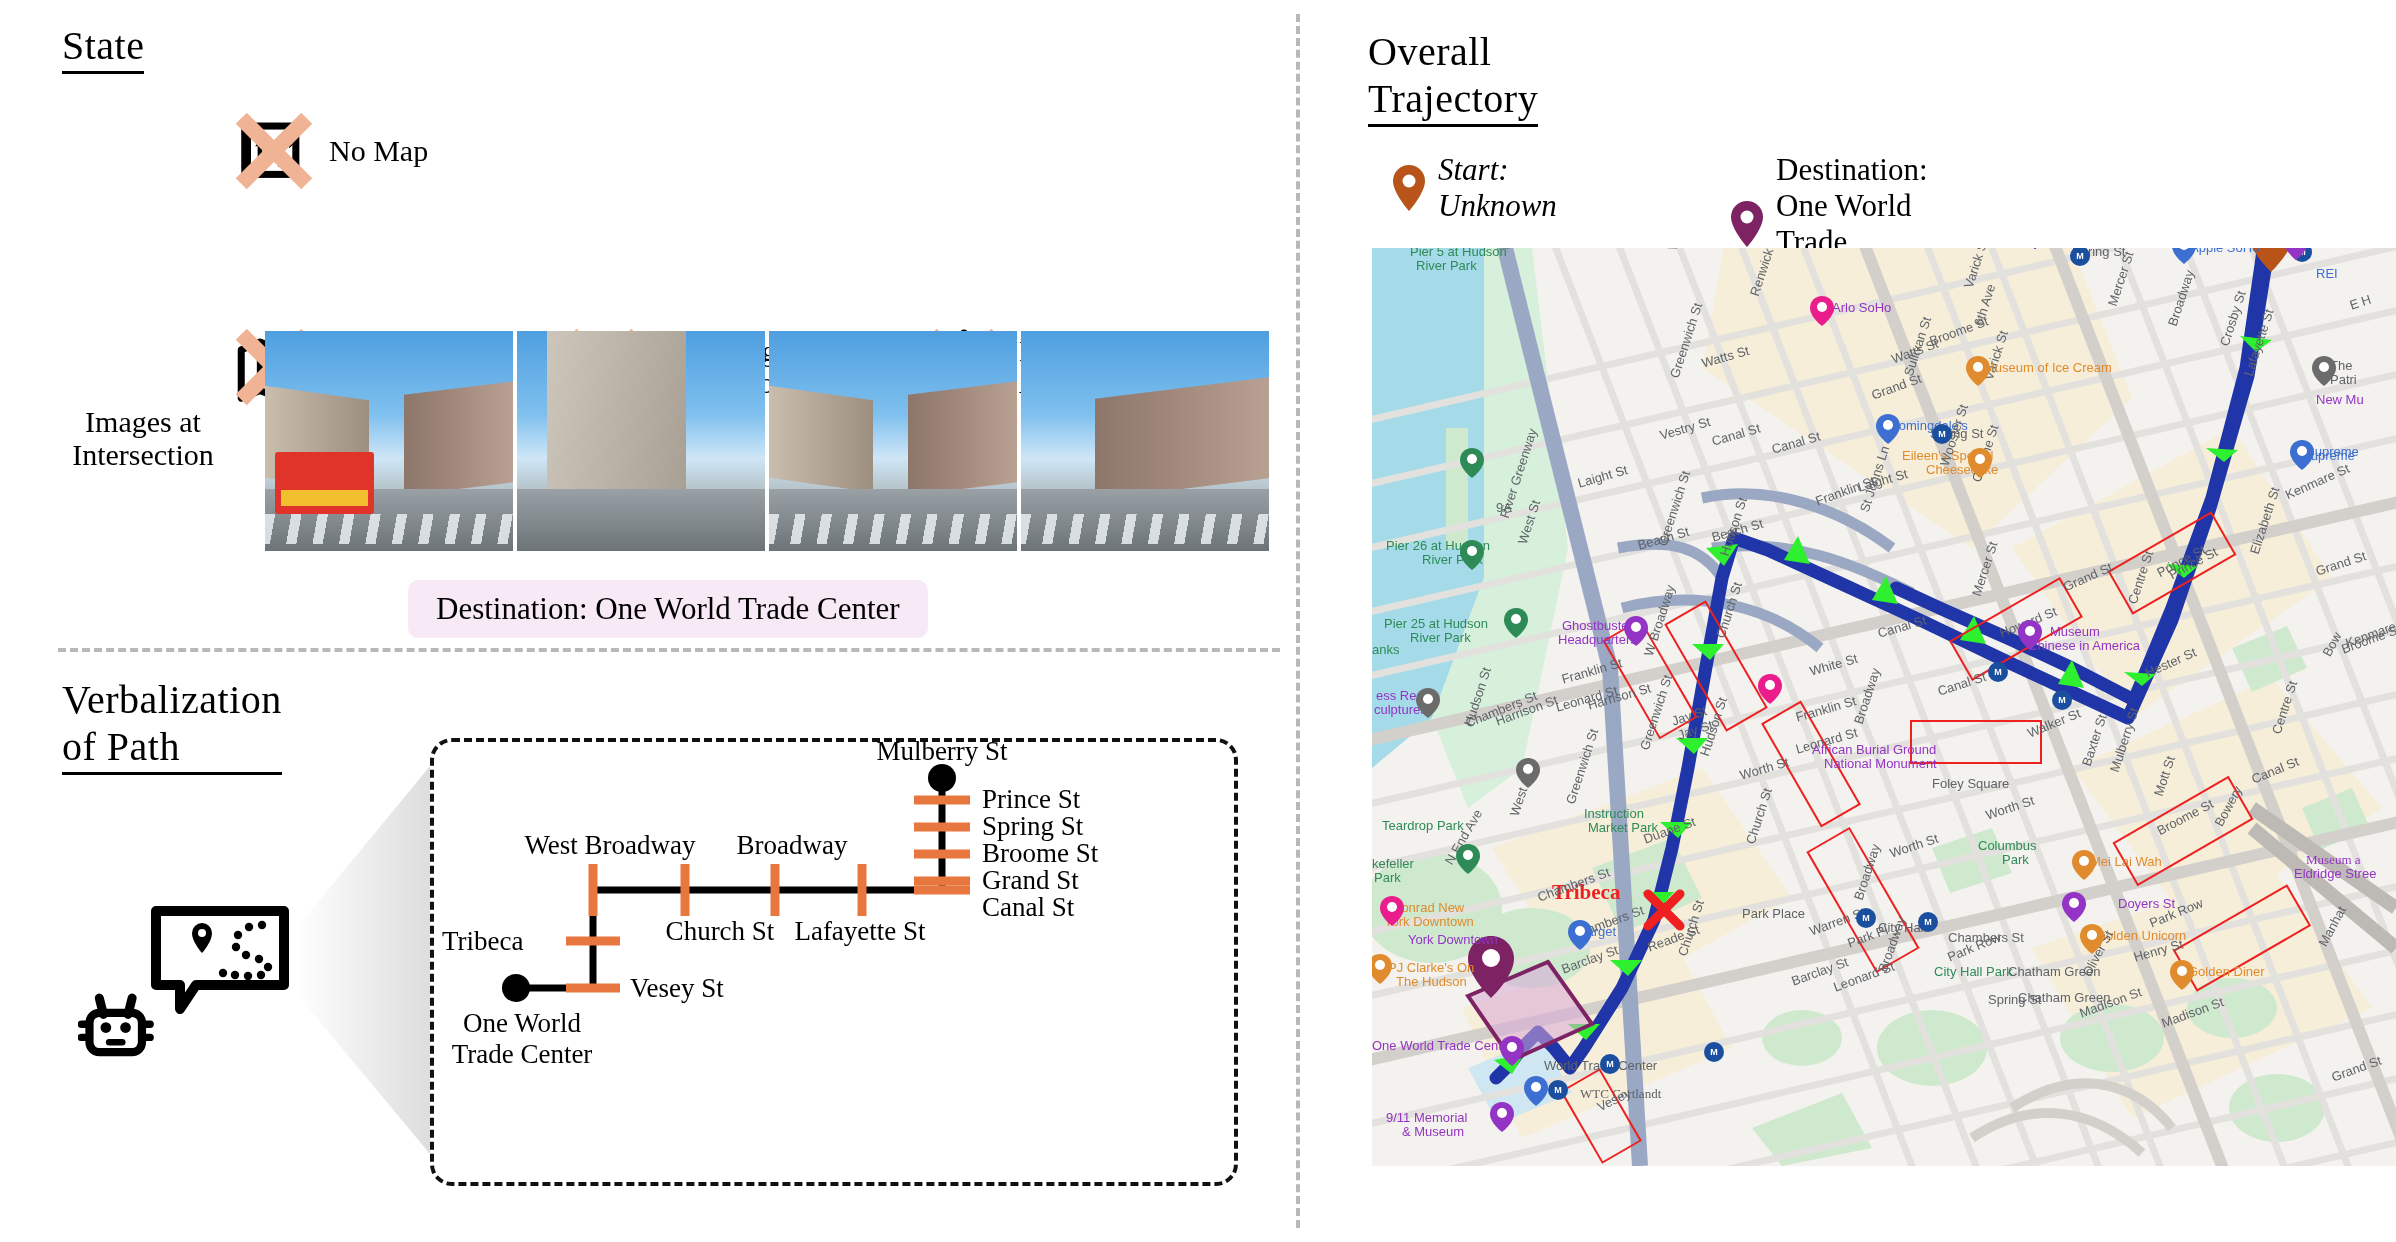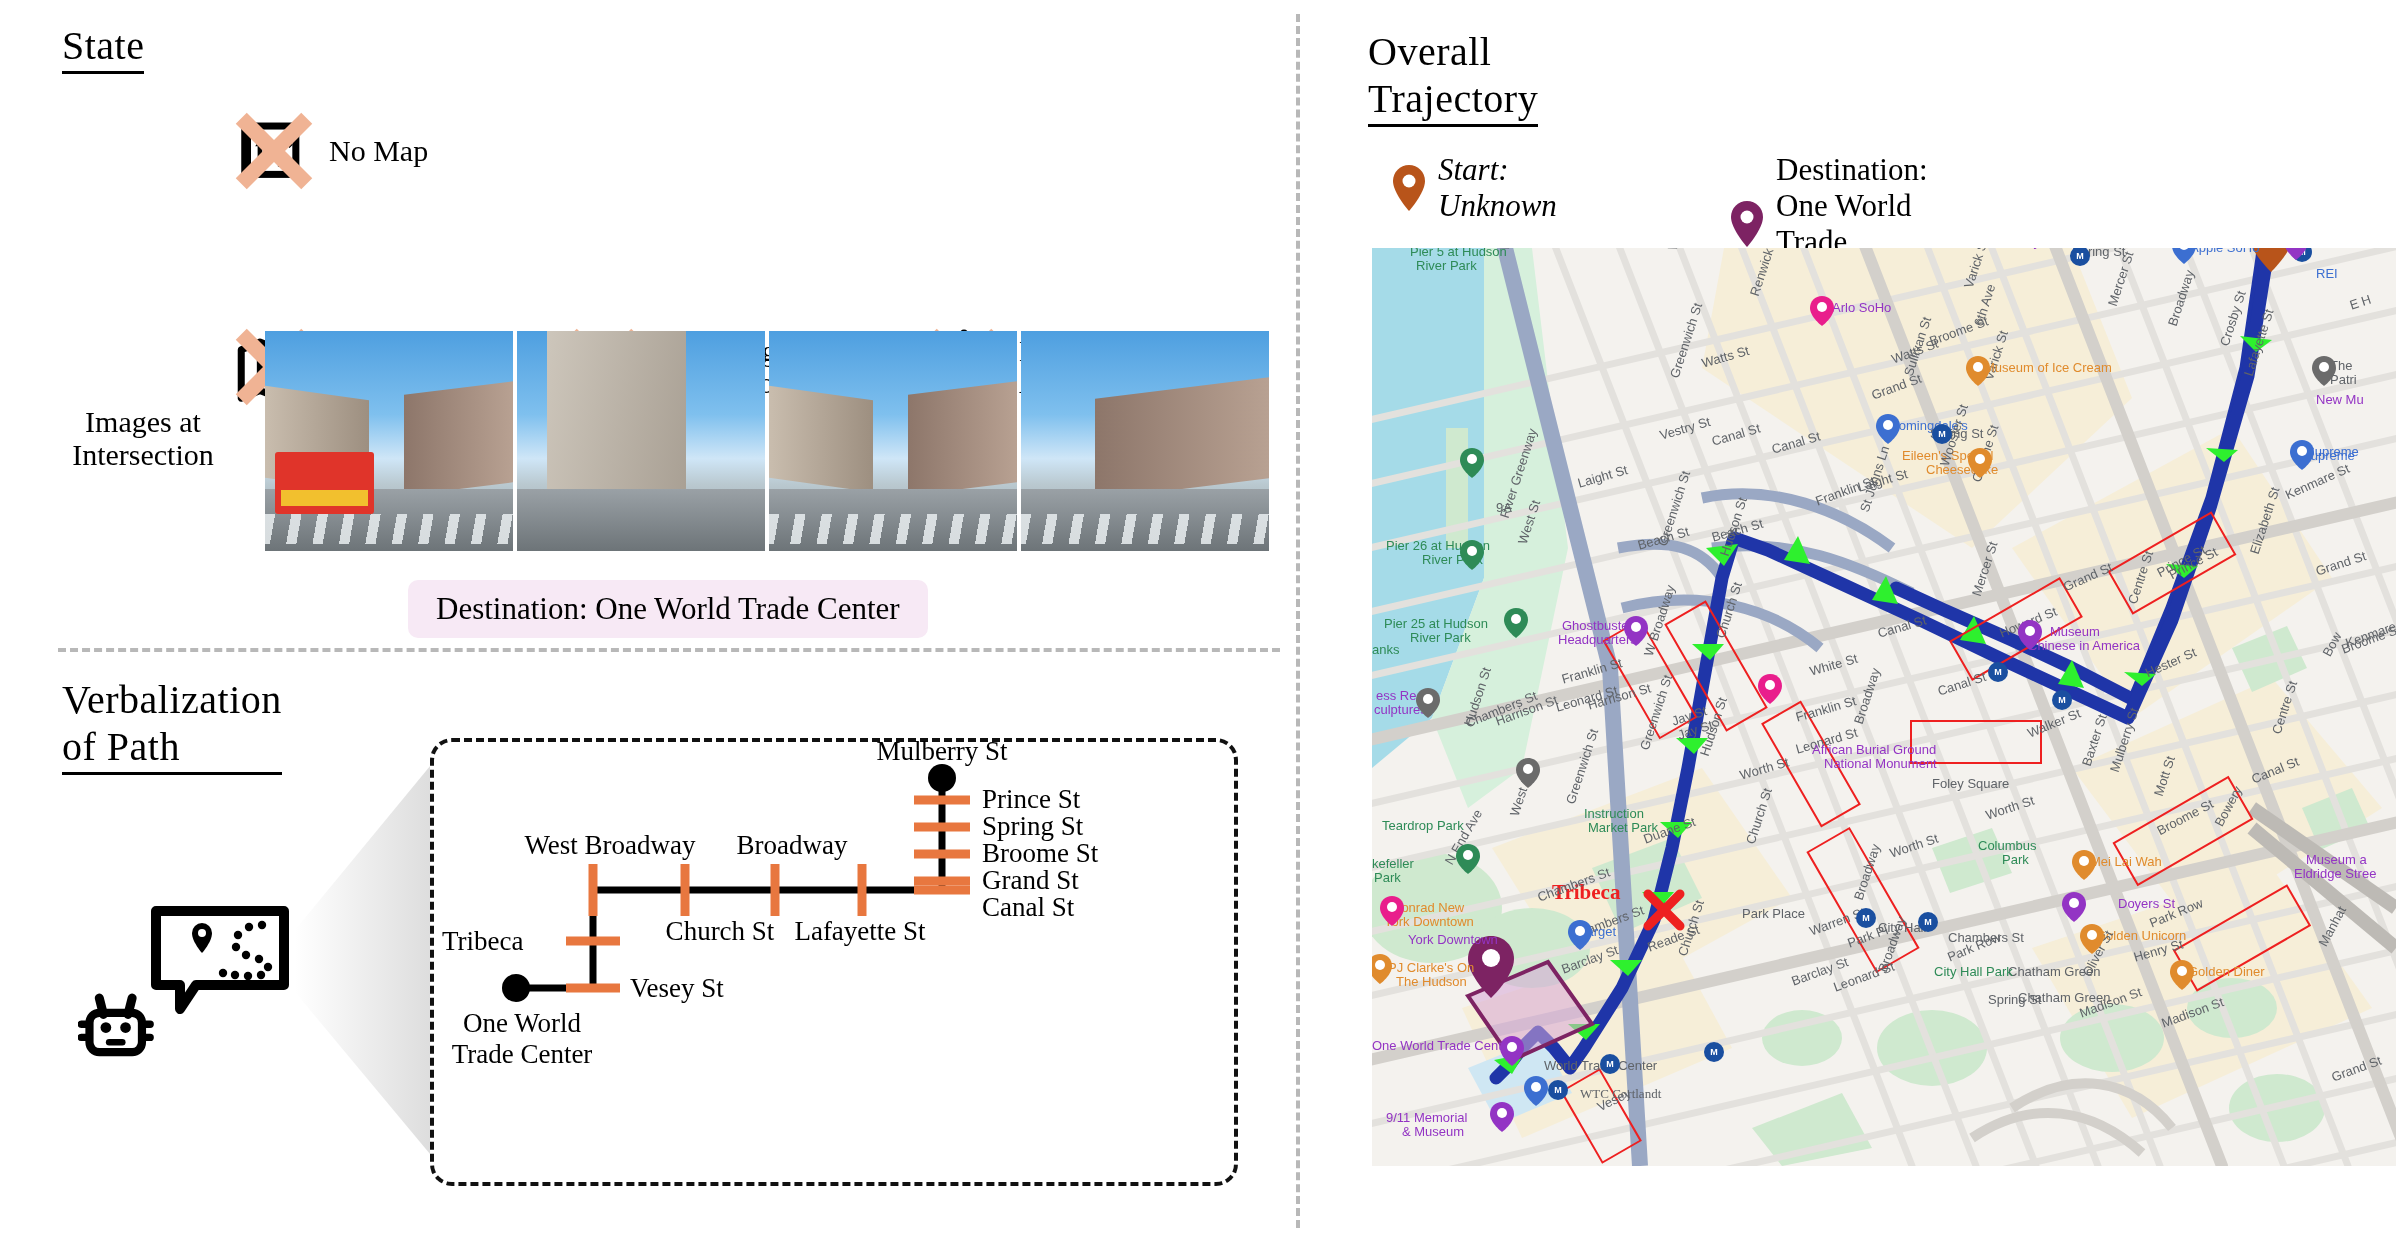--- a/index.html
+++ b/index.html
@@ -648,21 +648,21 @@
         <div class="mlbl poi-p" style="left: 656px; top: 390px;">Chinese in America</div>
         <div class="mlbl" style="left: 656px; top: 478px; transform: rotate(-22deg);">Walker St</div>
         <div class="mlbl" style="left: 714px; top: 510px; transform: rotate(-72deg);">Baxter St</div>
         <div class="mlbl" style="left: 742px; top: 516px; transform: rotate(-72deg);">Mulberry St</div>
         <div class="mlbl" style="left: 786px; top: 540px; transform: rotate(-72deg);">Mott St</div>
         <div class="mlbl" style="left: 880px; top: 524px; transform: rotate(-22deg);">Canal St</div>
         <div class="mlbl" style="left: 846px; top: 570px; transform: rotate(-62deg);">Bowery</div>
         <div class="mlbl poi-g" style="left: 606px; top: 590px;">Columbus</div>
         <div class="mlbl poi-g" style="left: 630px; top: 604px;">Park</div>
         <div class="mlbl poi-o" style="left: 718px; top: 606px;">Mei Lai Wah</div>
-        <div class="mlbl poi-p" style="left: 934px; top: 604px;">Museum a</div>
+        <div class="mlbl poi-p" style="left: 934px; top: 604px; font-family: Liberation Serif, serif;">Museum a</div>
         <div class="mlbl poi-p" style="left: 922px; top: 618px;">Eldridge Stree</div>
         <div class="mlbl poi-p" style="left: 746px; top: 648px;">Doyers St</div>
         <div class="mlbl poi-o" style="left: 724px; top: 680px;">Golden Unicorn</div>
         <div class="mlbl poi-o" style="left: 816px; top: 716px;">Golden Diner</div>
         <div class="mlbl" style="left: 762px; top: 702px; transform: rotate(-16deg);">Henry St</div>
         <div class="mlbl" style="left: 714px; top: 720px; transform: rotate(-62deg);">Oliver St</div>
         <div class="mlbl" style="left: 708px; top: 758px; transform: rotate(-20deg);">Madison St</div>
         <div class="mlbl" style="left: 950px; top: 690px; transform: rotate(-62deg);">Manhat</div>
         <div class="mlbl" style="left: 636px; top: 716px;">Chatham Green</div>
         <div class="mlbl" style="left: 576px; top: 702px; transform: rotate(-22deg);">Park Row</div>

